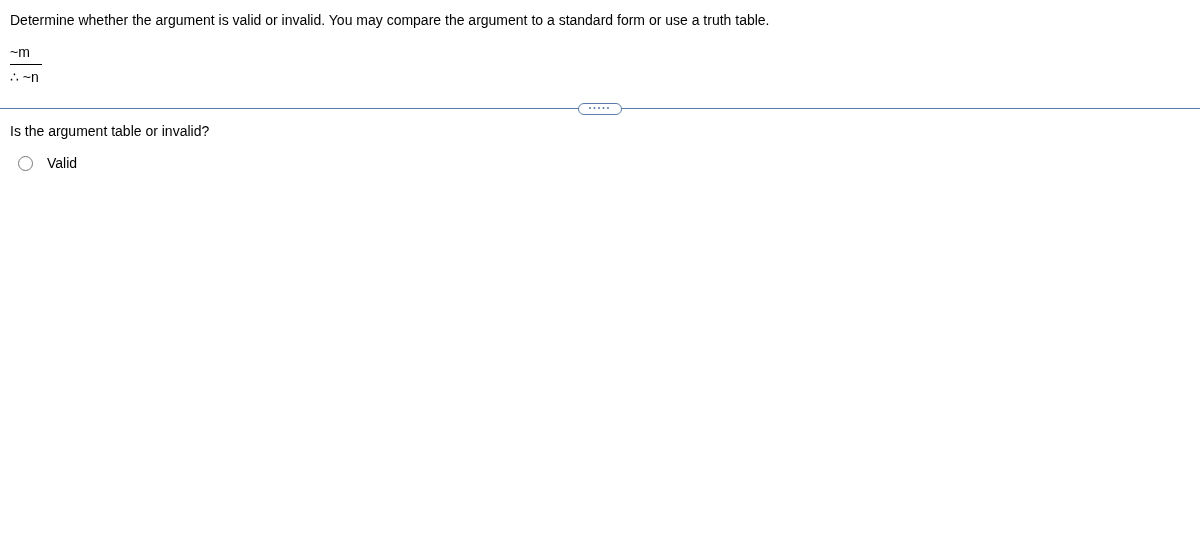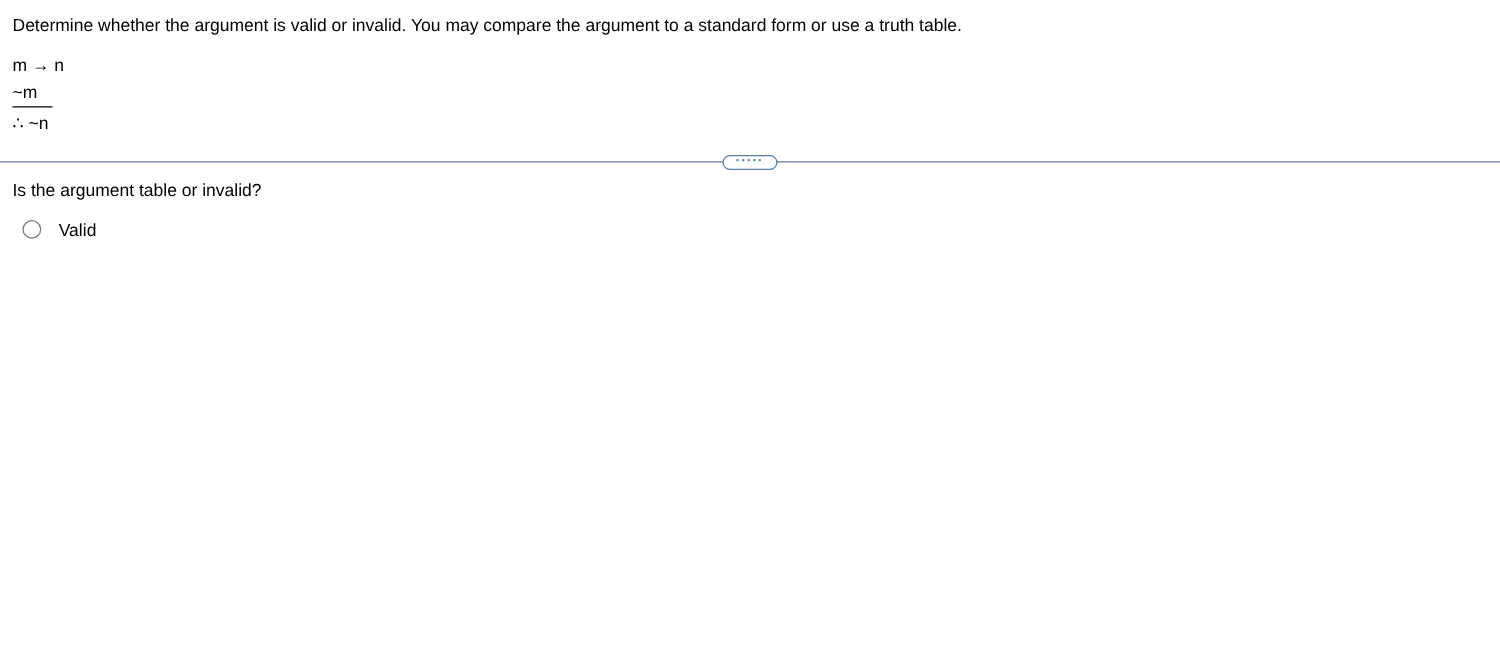--- a/index.html
+++ b/index.html
@@ -70,21 +70,21 @@
       transform: translateY(-1px);
     }
     .question-body {
       padding: 0 10px;
     }
     .prompt {
       margin-bottom: 16px;
     }
     .option {
       display: flex;
-      align-items: flex-start;
+      align-items: flex-end;
       margin: 0 0 10px 8px;
     }
     .radio {
       appearance: none;
       -webkit-appearance: none;
       width: 15px;
       height: 15px;
       border: 1.5px solid #777;
       border-radius: 50%;
       margin-right: 14px;
@@ -99,21 +99,20 @@
     .option-label {
       cursor: pointer;
     }
   </style>
 </head>
 <body>
 
 <div class="question-header">
   <div class="instruction">Determine whether the argument is valid or invalid. You may compare the argument to a standard form or use a truth table.</div>
   <div class="argument">
-    <span class="premise-1">m → n</span>
     <span class="premise-2">~m</span>
     <span class="conclusion">∴ ~n</span>
   </div>
 </div>
 
 <div class="divider-wrapper">
   <hr class="divider-line">
   <div class="divider-pill">
     <span class="divider-dots">•••••</span>
   </div>

